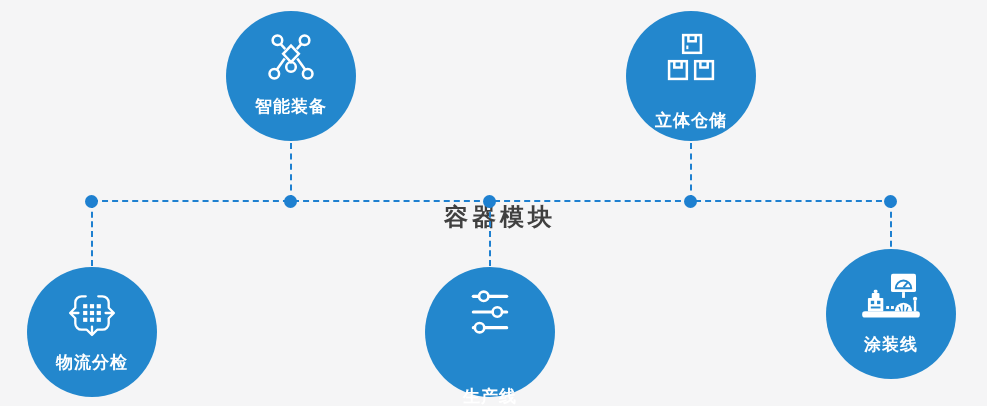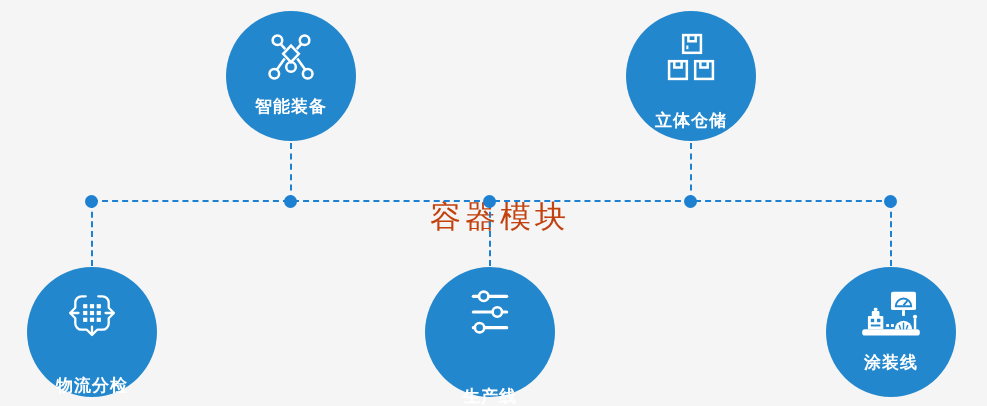--- a/index.html
+++ b/index.html
@@ -12,24 +12,24 @@
     width: 987px;
     height: 406px;
     background: #f5f5f6;
     overflow: hidden;
   }
   .watermark {
     position: absolute;
     left: 500px;
     top: 217px;
     transform: translate(-50%, -50%);
-    font-size: 31px;
+    font-size: 24px;
     letter-spacing: 4px;
-    color: #c2410c;
-    font-weight: normal;
+    color: #404040;
+    font-weight: bold;
     user-select: none;
     white-space: nowrap;
     z-index: 0;
   }
   .h-connector {
     position: absolute;
     left: 92px;
     top: 200px;
     width: 800px;
     height: 0;
@@ -84,23 +84,23 @@
   .node .node-label {
     margin-top: 13px;
     color: #ffffff;
     font-size: 17px;
     font-weight: bold;
     letter-spacing: 1px;
     white-space: nowrap;
   }
   .node-smart      { left: 226px; top: 11px; }
   .node-warehouse  { left: 626px; top: 11px; gap: 14px; }
-  .node-logistics  { left: 27px;  top: 267px; justify-content: space-between; }
+  .node-logistics  { left: 27px;  top: 267px; }
   .node-production { left: 425px; top: 267px; gap: 36px; }
-  .node-painting   { left: 826px; top: 267px; }
+  .node-painting   { left: 826px; top: 249px; }
   svg { display: block; }
 </style>
 </head>
 <body>
 
 <div class="canvas">
 
   <div class="watermark">容器模块</div>
 
   <div class="h-connector"></div>

